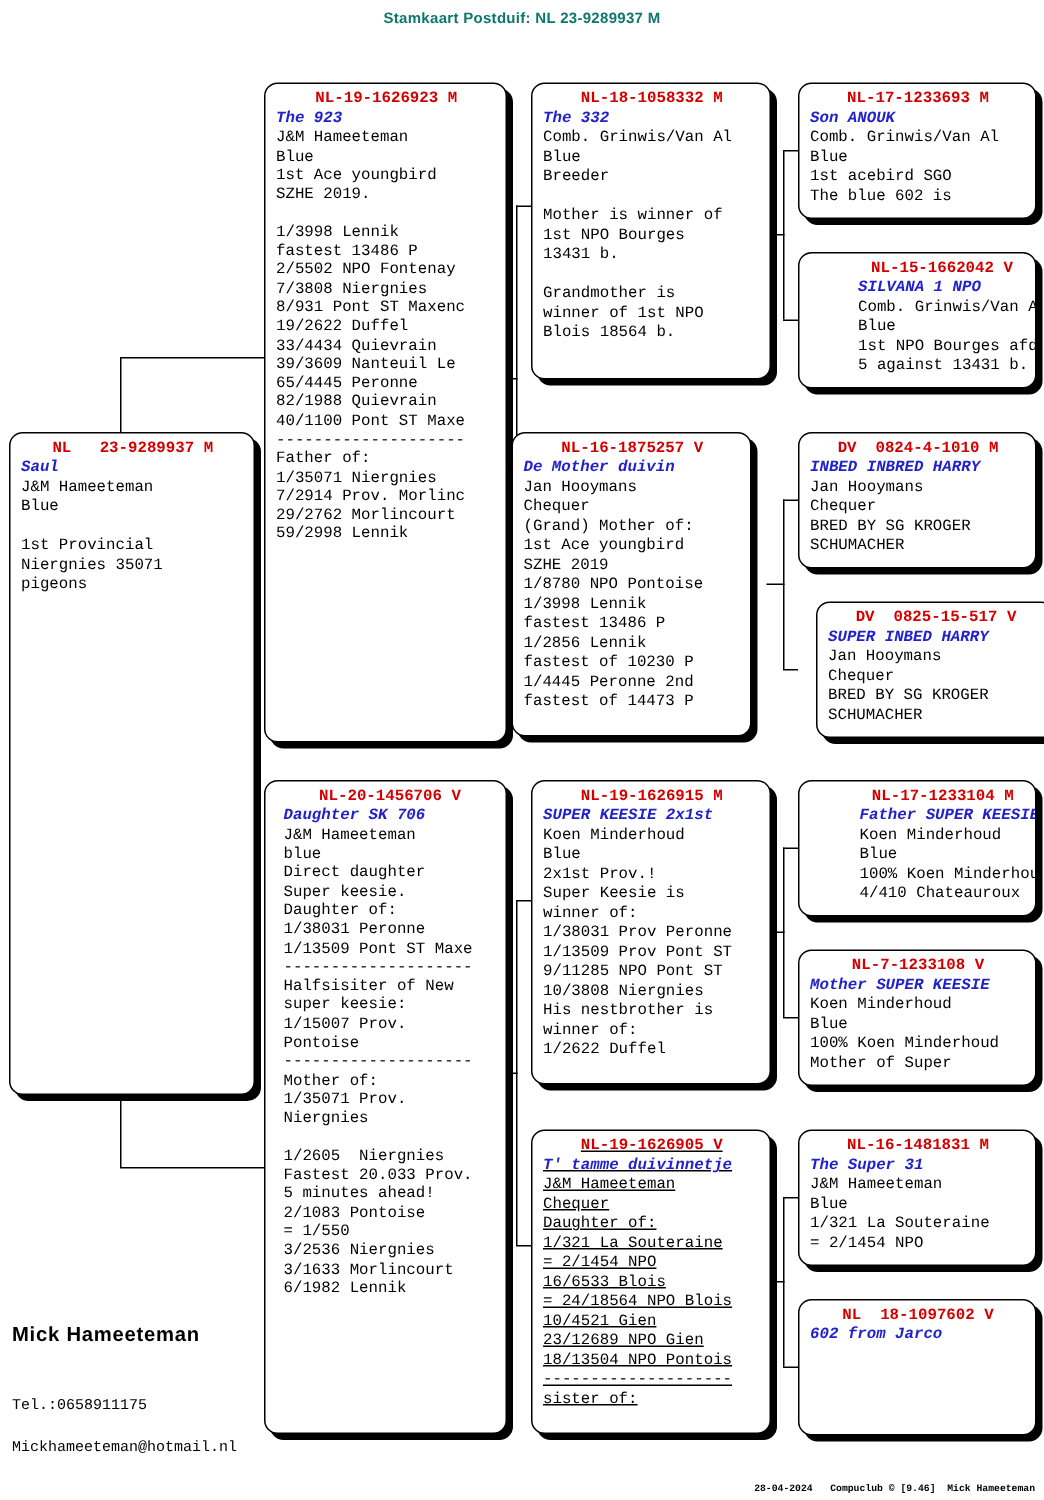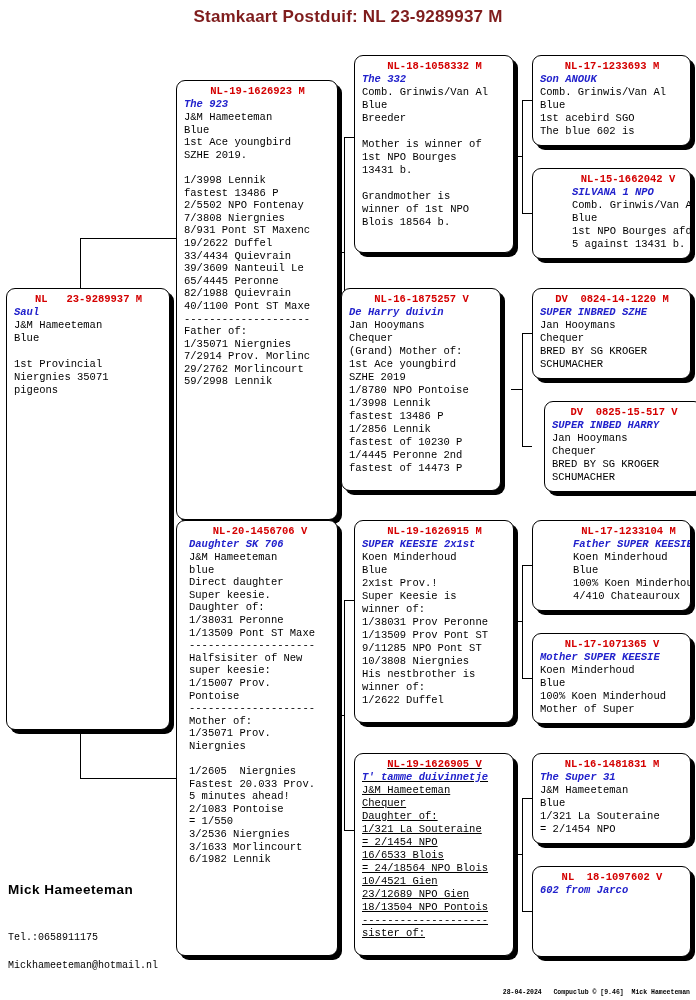--- a/index.html
+++ b/index.html
@@ -16,23 +16,23 @@
   }
 
   
   #page-title {
     position: absolute;
     top: 7px;
     left: 0;
     width: 696px;
     text-align: center;
     font-family: "Liberation Sans", sans-serif;
-    font-size: 17px;
-    font-weight: bold;
-    color: #7f1d1d;
+    font-size: 10px;
+    font-weight: bold;
+    color: #0f766e;
     letter-spacing: 0.2px;
   }
 
   
   .card {
     position: absolute;
     background: #ffffff;
     border: 1px solid #000000;
     border-radius: 9px;
     box-shadow: 4px 4px 0 0 #000000;
@@ -153,21 +153,21 @@
   <div class="ring">NL   23-9289937 M</div>
   <div class="nick">Saul</div>
   <div class="lines">J&amp;M Hameeteman
 Blue
 
 1st Provincial
 Niergnies 35071
 pigeons</div>
 </div>
 
-<div class="card" style="left:176px; top:55px; width:162px; height:440px;margin-top:25px;">
+<div class="card" style="left:176px; top:55px; width:162px; height:440px;">
   <div class="ring">NL-19-1626923 M</div>
   <div class="nick">The 923</div>
   <div class="lines tight">J&amp;M Hameeteman
 Blue
 1st Ace youngbird
 SZHE 2019.
 
 1/3998 Lennik
 fastest 13486 P
 2/5502 NPO Fontenay
@@ -228,21 +228,21 @@
 1st NPO Bourges
 13431 b.
 
 Grandmother is
 winner of 1st NPO
 Blois 18564 b.</div>
 </div>
 
 <div class="card" style="left:341px; top:288px; width:160px; height:203px;">
   <div class="ring">NL-16-1875257 V</div>
-  <div class="nick">De Harry duivin</div>
+  <div class="nick">De Mother duivin</div>
   <div class="lines">Jan Hooymans
 Chequer
 (Grand) Mother of:
 1st Ace youngbird
 SZHE 2019
 1/8780 NPO Pontoise
 1/3998 Lennik
 fastest 13486 P
 1/2856 Lennik
 fastest of 10230 P
@@ -296,22 +296,22 @@
 <div class="card" style="left:532px; top:168px; width:159px; height:91px;padding-left:39px;">
   <div class="ring">NL-15-1662042 V</div>
   <div class="nick">SILVANA 1 NPO</div>
   <div class="lines">Comb. Grinwis/Van Al
 Blue
 1st NPO Bourges afd.
 5 against 13431 b.</div>
 </div>
 
 <div class="card" style="left:532px; top:288px; width:159px; height:91px;">
-  <div class="ring">DV  0824-14-1220 M</div>
-  <div class="nick">SUPER INBRED SZHE</div>
+  <div class="ring">DV  0824-4-1010 M</div>
+  <div class="nick">INBED INBRED HARRY</div>
   <div class="lines">Jan Hooymans
 Chequer
 BRED BY SG KROGER
 SCHUMACHER</div>
 </div>
 
 <div class="card" style="left:532px; top:401px; width:159px; height:91px;margin-left:12px;">
   <div class="ring">DV  0825-15-517 V</div>
   <div class="nick">SUPER INBED HARRY</div>
   <div class="lines">Jan Hooymans
@@ -323,21 +323,21 @@
 <div class="card" style="left:532px; top:520px; width:159px; height:91px;padding-left:40px;">
   <div class="ring">NL-17-1233104 M</div>
   <div class="nick">Father SUPER KEESIE</div>
   <div class="lines">Koen Minderhoud
 Blue
 100% Koen Minderhoud
 4/410 Chateauroux</div>
 </div>
 
 <div class="card" style="left:532px; top:633px; width:159px; height:91px;">
-  <div class="ring">NL-17-1071365 V</div>
+  <div class="ring">NL-7-1233108 V</div>
   <div class="nick">Mother SUPER KEESIE</div>
   <div class="lines">Koen Minderhoud
 Blue
 100% Koen Minderhoud
 Mother of Super</div>
 </div>
 
 <div class="card" style="left:532px; top:753px; width:159px; height:91px;">
   <div class="ring">NL-16-1481831 M</div>
   <div class="nick">The Super 31</div>

